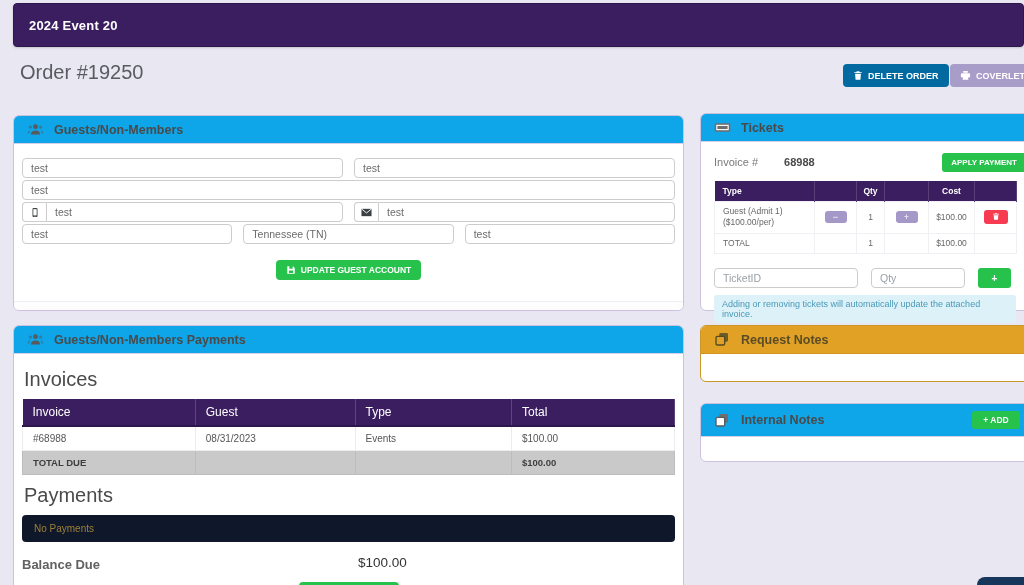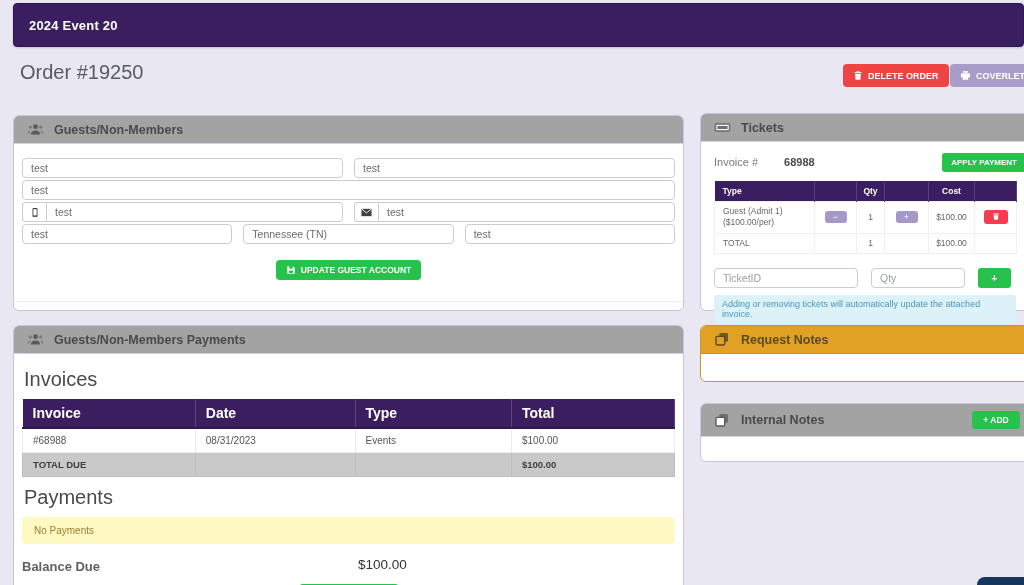--- a/index.html
+++ b/index.html
@@ -21,31 +21,31 @@
     box-shadow:0 1px 2px rgba(0,0,0,.15);
   }
   .topbar-title { color:#fff; font-size:13px; font-weight:600; letter-spacing:.2px; }
 
   
   .order-title { position:absolute; left:20px; top:61px; font-size:20px; color:#595c5f; font-weight:400; }
 
   .btn { display:inline-flex; align-items:center; justify-content:center; gap:5px;
          border:none; border-radius:4px; color:#fff; font-family:inherit;
          font-weight:700; cursor:pointer; white-space:nowrap; }
-  .btn-red { background:#ef4444; }
+  .btn-red { background:#0369a1; }
   .btn-lav { background:#a89cc9; }
   .btn-green { background:#27c24c; }
 
   .delete-order { position:absolute; left:843px; top:64px; height:23px; padding:0 10px; font-size:9px; }
   .coverletter  { position:absolute; left:950px; top:64px; height:23px; padding:0 10px; font-size:9px; }
 
   
   .card { position:absolute; background:#fff; border:1px solid #cdc1e0; border-radius:6px; }
   .card-header {
-    background:#a3a3a3; border-bottom:1px solid #d9cfe8; border-radius:5px 5px 0 0;
+    background:#0ea5e9; border-bottom:1px solid #d9cfe8; border-radius:5px 5px 0 0;
     height:28px; display:flex; align-items:center; padding:0 13px; gap:10px;
     font-size:12.5px; font-weight:700; color:#4a4a4a;
   }
   .hdr-icon { display:inline-flex; width:17px; height:17px; flex:none; }
 
   
   .guests-card { left:13px; top:115px; width:671px; height:196px; }
   .guests-body { padding:14px 8px 0 8px; }
   .g-row { display:flex; gap:11px; margin-bottom:2px; }
   .inp {
@@ -65,27 +65,27 @@
     position:absolute; left:0; right:0; bottom:0; height:9px;
     border-top:1px solid #f0eef5; background:#fdfdfe; border-radius:0 0 5px 5px;
   }
 
   
   .payments-card { left:13px; top:325px; width:671px; height:270px; }
   .payments-body { padding:12px 8px 0 8px; }
   .sec-heading { font-size:20px; color:#4a4a4a; font-weight:400; margin:2px 0 8px 2px; }
   table.inv { width:100%; border-collapse:collapse; table-layout:fixed; }
   table.inv th {
-    background:#3b1e60; color:#fff; font-size:14px; font-weight:700; text-align:left;
+    background:#3b1e60; color:#fff; font-size:12px; font-weight:400; text-align:left;
     padding:6px 10px; border-right:1px solid rgba(255,255,255,.18); border-bottom:2px solid #2e174d;
   }
   table.inv td { font-size:10px; color:#555; padding:6px 10px; border:1px solid #ececec; background:#fff; }
   table.inv tr.total-due td { background:#c9c9c9; color:#3e3e3e; font-weight:700; font-size:9.5px; border-color:#bdbdbd; }
   .alert-warn {
-    background:#fef9c3; color:#9c8037; font-size:10px; border-radius:4px;
+    background:#0f172a; color:#9c8037; font-size:10px; border-radius:4px;
     padding:8px 12px; margin:2px 0 0 0;
   }
   .balance-row { position:relative; margin-top:13px; height:18px; }
   .balance-label { font-size:13px; font-weight:700; color:#616161;text-align:center; }
   .balance-value { position:absolute; left:336px; top:0; font-size:13.5px; color:#333; }
   .payment-btn { display:flex; margin:9px auto 0 auto; width:100px; height:34px; font-size:11px; }
 
   
   .tickets-card { left:700px; top:113px; width:340px; height:198px; }
   .tickets-body { padding:10px 13px 0 13px; }
@@ -233,21 +233,21 @@
       <table class="inv">
         <colgroup>
             <col style="width:26.5%">
             <col style="width:24.5%">
             <col style="width:24%">
             <col style="width:25%">
           </colgroup>
         <thead>
           <tr>
             <th>Invoice</th>
-            <th>Date</th>
+            <th>Guest</th>
             <th>Type</th>
             <th>Total</th>
           </tr>
         </thead>
         <tbody>
           <tr>
             <td>#68988</td>
             <td>08/31/2023</td>
             <td>Events</td>
             <td>$100.00</td>

